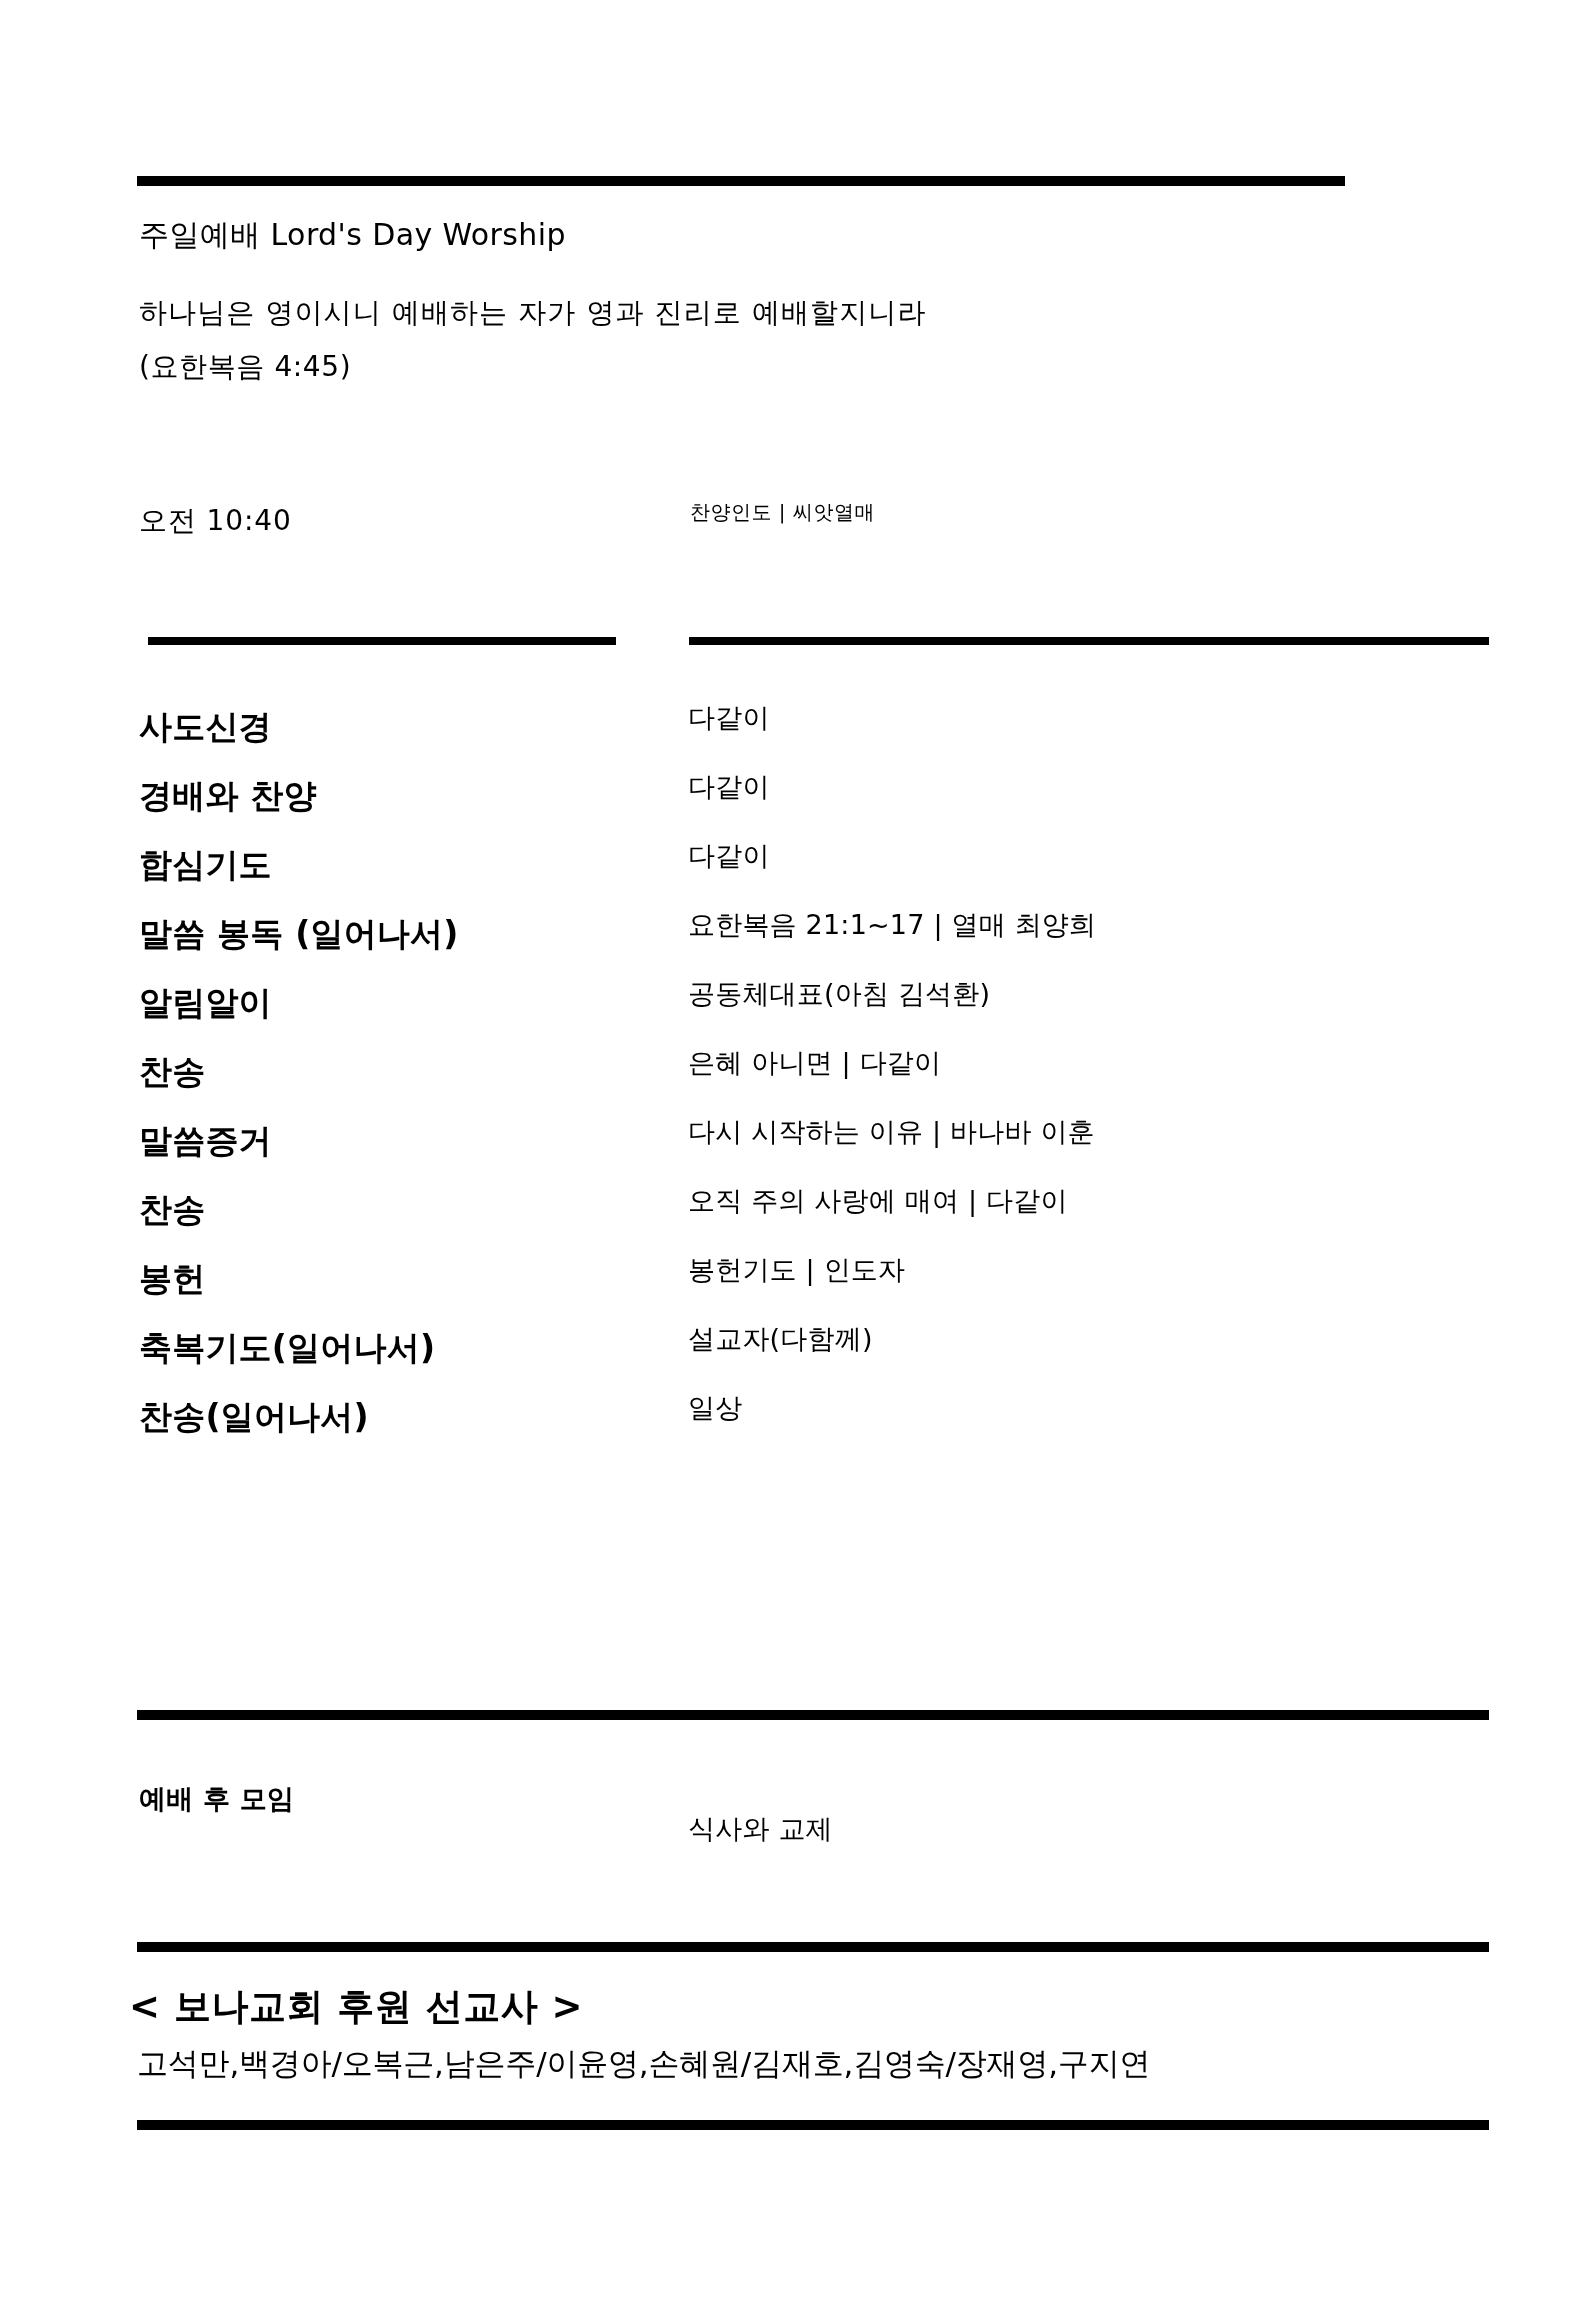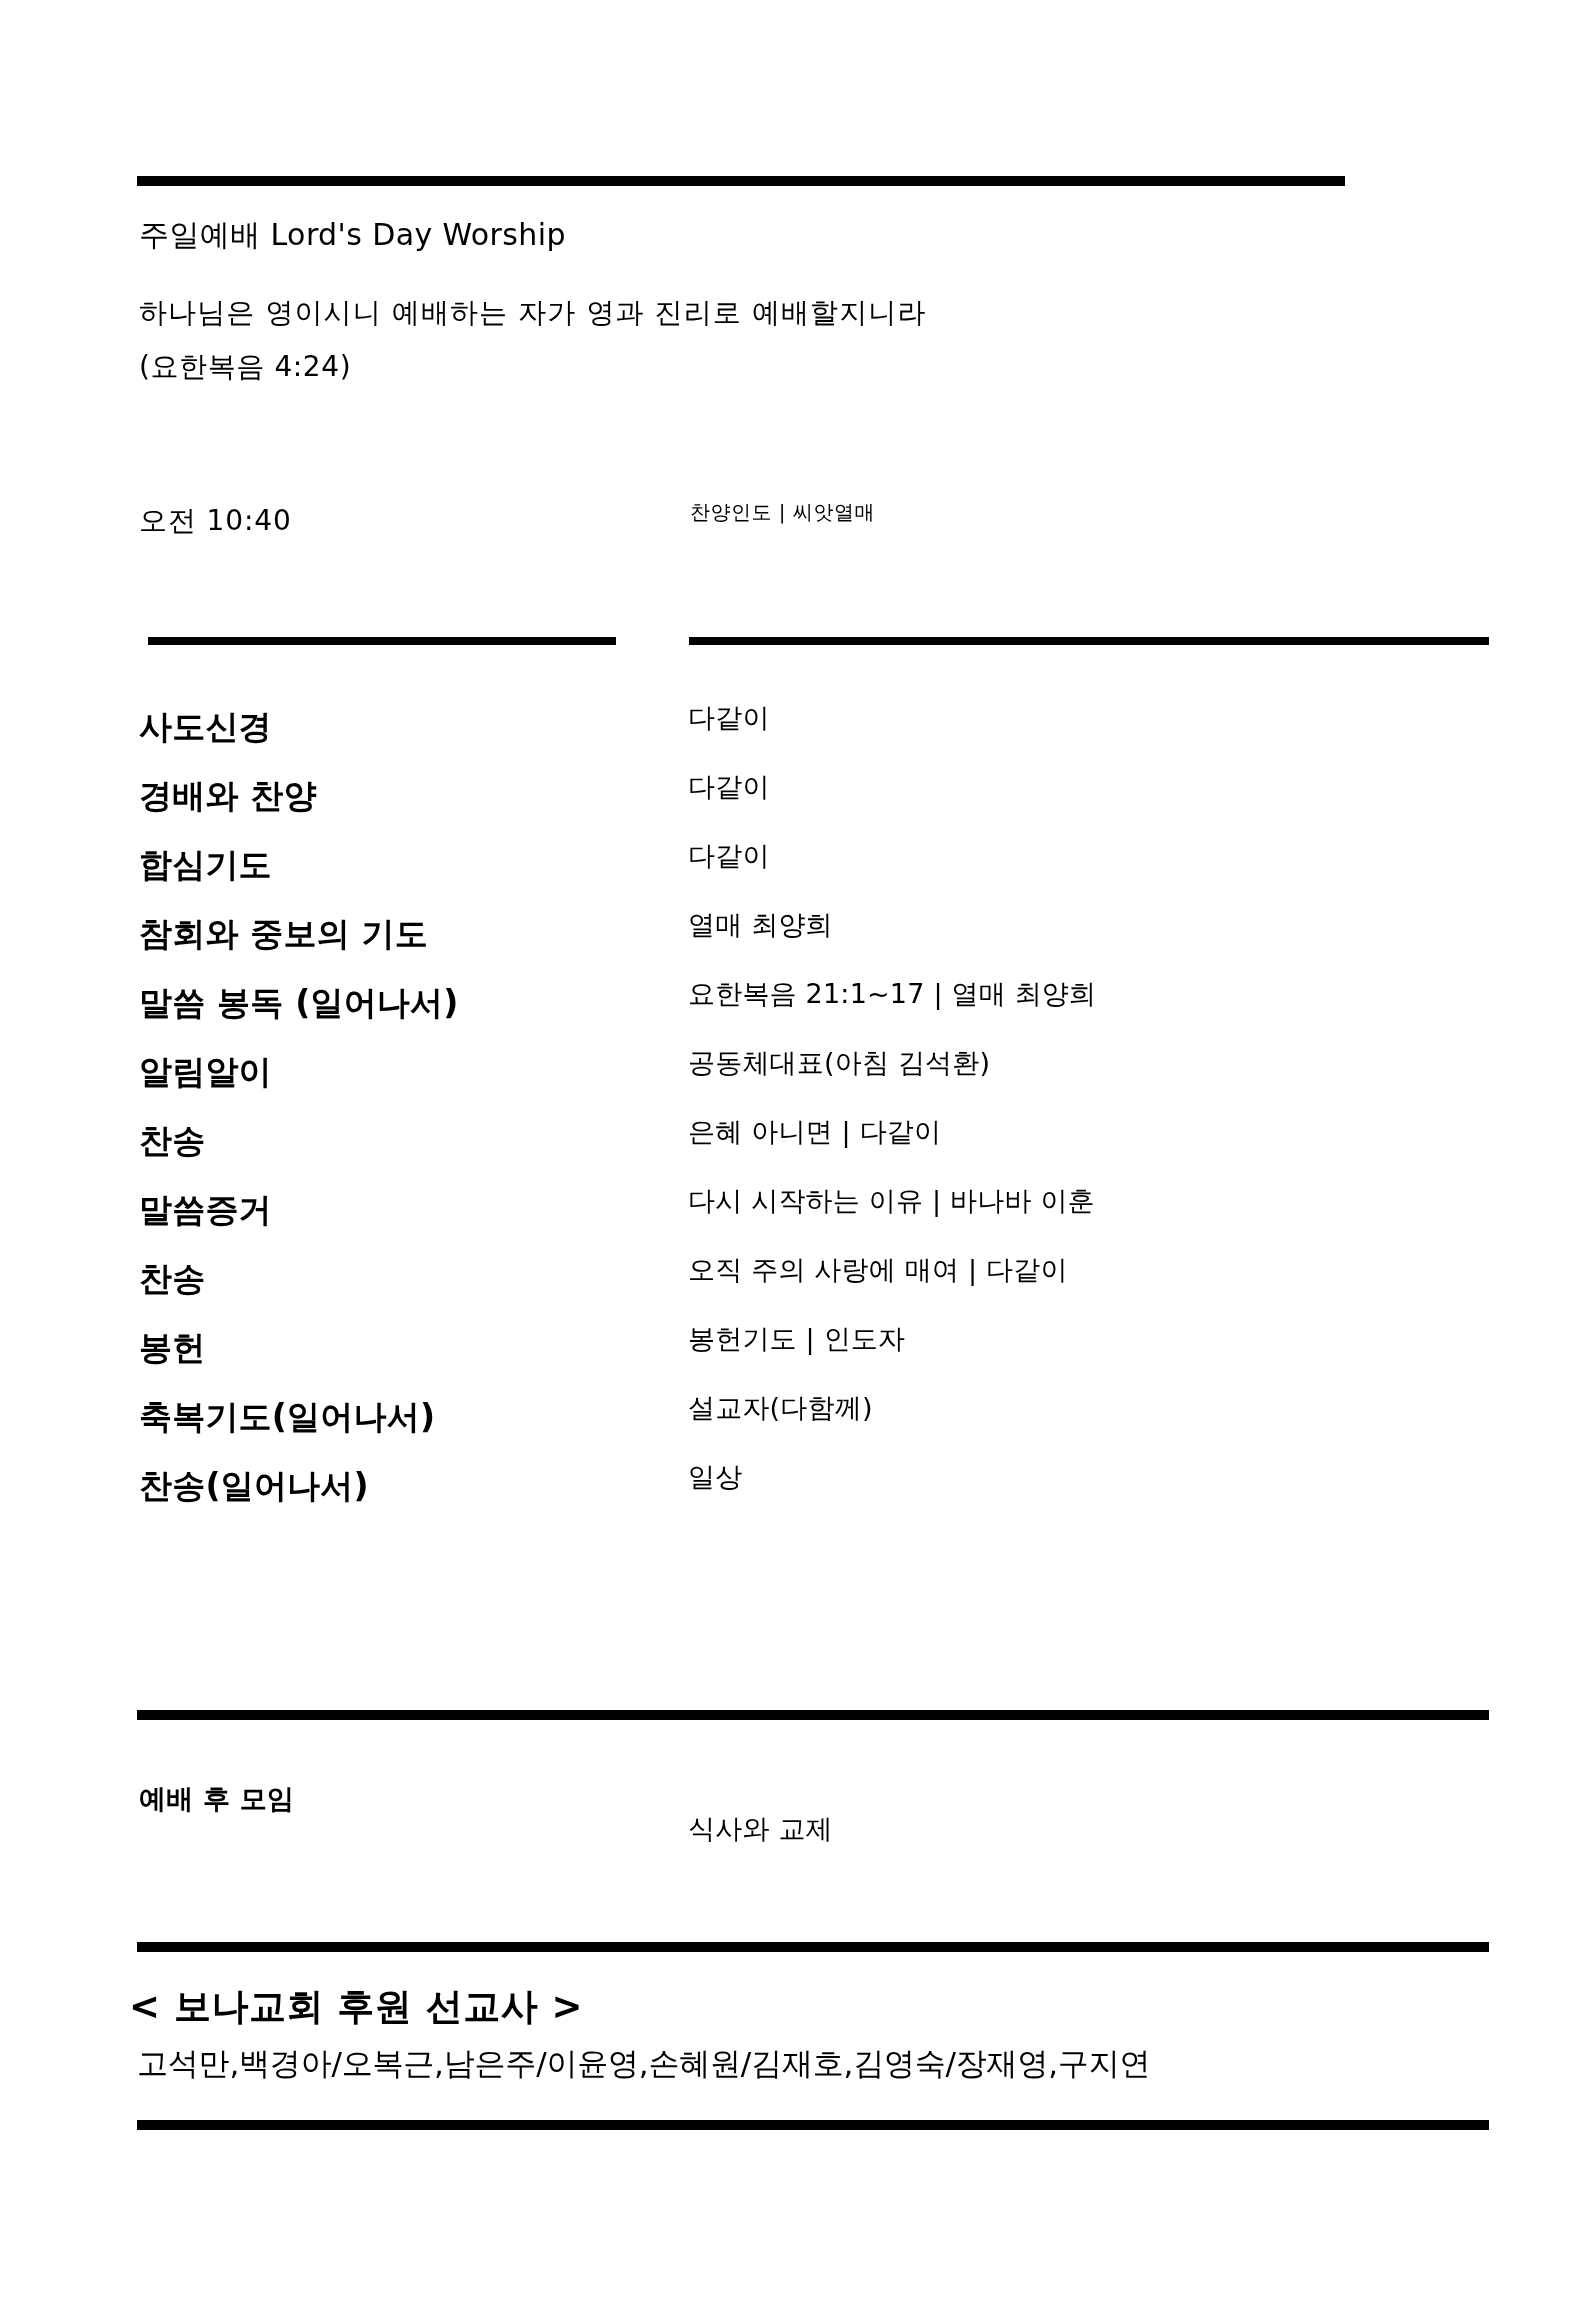--- a/index.html
+++ b/index.html
@@ -148,21 +148,21 @@
 </style>
 </head>
 <body>
 
 <div class="page">
 
   <div class="rule rule-top"></div>
 
   <div class="hdr-title">주일예배 Lord's Day Worship</div>
   <div class="hdr-verse1">하나님은 영이시니 예배하는 자가 영과 진리로 예배할지니라</div>
-  <div class="hdr-verse2">(요한복음 4:24)</div>
+  <div class="hdr-verse2">(요한복음 4:45)</div>
 
   <div class="hdr-time">오전 10:40</div>
   <div class="hdr-leader">찬양인도 | 씨앗열매</div>
 
   <div class="rule rule-left-mid"></div>
   <div class="rule rule-right-mid"></div>
 
   <div class="order">
     <div class="order-row">
       <div class="order-label">사도신경</div>
@@ -170,24 +170,20 @@
     </div>
     <div class="order-row">
       <div class="order-label">경배와 찬양</div>
       <div class="order-value">다같이</div>
     </div>
     <div class="order-row">
       <div class="order-label">합심기도</div>
       <div class="order-value">다같이</div>
     </div>
     <div class="order-row">
-      <div class="order-label">참회와 중보의 기도</div>
-      <div class="order-value">열매 최양희</div>
-    </div>
-    <div class="order-row">
       <div class="order-label">말씀 봉독 (일어나서)</div>
       <div class="order-value">요한복음 21:1~17 |  열매 최양희</div>
     </div>
     <div class="order-row">
       <div class="order-label">알림알이</div>
       <div class="order-value">공동체대표(아침 김석환)</div>
     </div>
     <div class="order-row">
       <div class="order-label">찬송</div>
       <div class="order-value">은혜 아니면 | 다같이</div>

